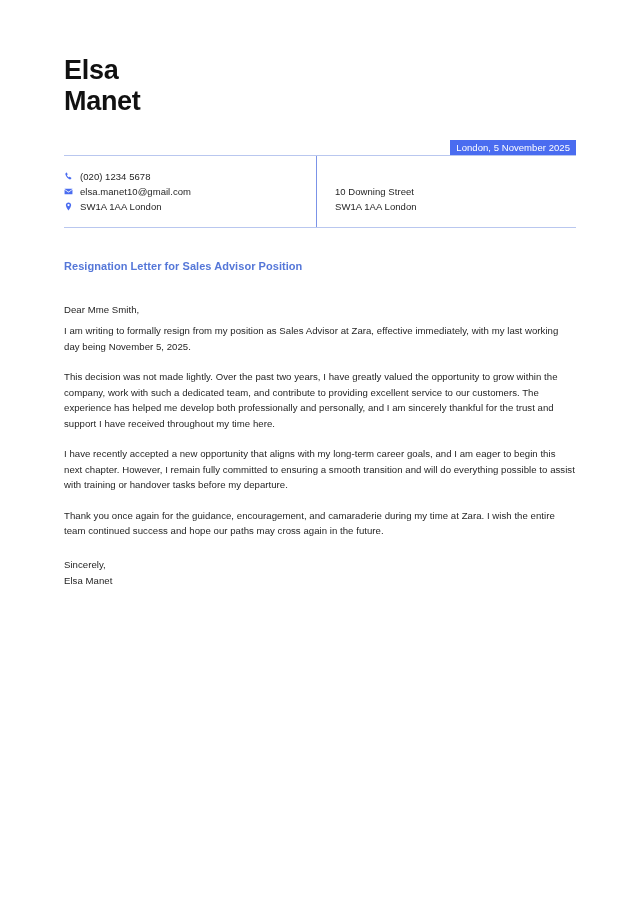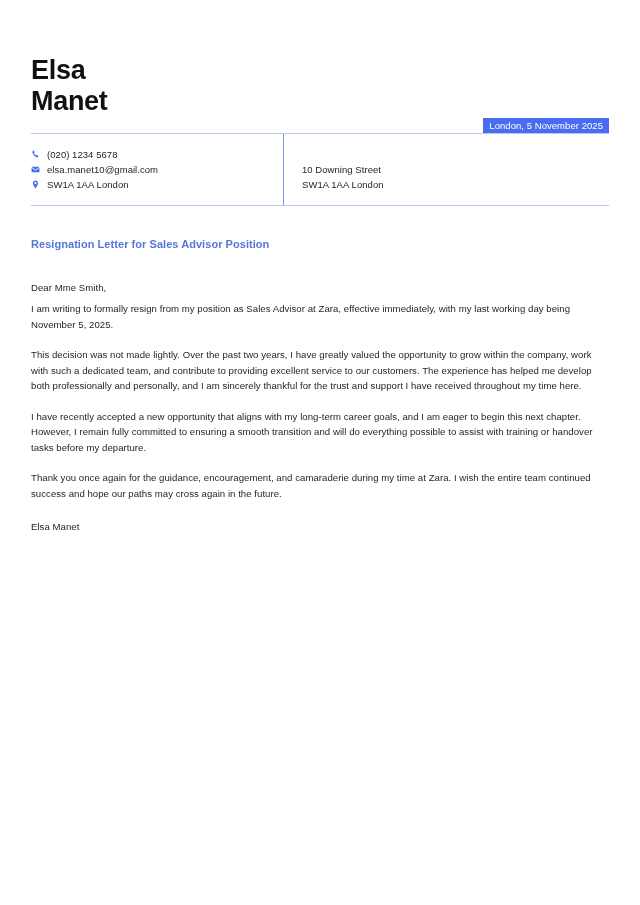--- a/index.html
+++ b/index.html
@@ -14,41 +14,42 @@
     color: #1a1a1a;
     -webkit-font-smoothing: antialiased;
   }
 
   .page {
     position: relative;
     width: 640px;
     height: 905px;
     background: #ffffff;
     box-sizing: border-box;
-    padding: 0 31px;
+    padding: 0 64px;
   }
 
   
   .letterhead {
     padding-top: 55px;
   }
   .name-block {
     font-size: 27px;
     font-weight: 700;
     line-height: 1.16;
     letter-spacing: -0.3px;
     color: #111111;
   }
   .name-first, .name-last {
     display: block;
   }
 
   
   .date-row {
     position: relative;
+    margin-top: 22px;
     height: 15px;
   }
   .date-badge {
     position: absolute;
     right: 0;
     bottom: 0;
     background: #4a6cf0;
     color: #ffffff;
     font-size: 9.5px;
     line-height: 15px;
@@ -201,17 +202,18 @@
   <div class="subject">Resignation Letter for Sales Advisor Position</div>
 
   <div class="body-copy">
     <p class="salutation">Dear Mme Smith,</p>
     <p>I am writing to formally resign from my position as Sales Advisor at Zara, effective immediately, with my last working day being November 5, 2025.</p>
     <p>This decision was not made lightly. Over the past two years, I have greatly valued the opportunity to grow within the company, work with such a dedicated team, and contribute to providing excellent service to our customers. The experience has helped me develop both professionally and personally, and I am sincerely thankful for the trust and support I have received throughout my time here.</p>
     <p>I have recently accepted a new opportunity that aligns with my long-term career goals, and I am eager to begin this next chapter. However, I remain fully committed to ensuring a smooth transition and will do everything possible to assist with training or handover tasks before my departure.</p>
     <p>Thank you once again for the guidance, encouragement, and camaraderie during my time at Zara. I wish the entire team continued success and hope our paths may cross again in the future.</p>
 
     <div class="signoff">
+      <div>Sincerely,</div>
       <div>Elsa Manet</div>
     </div>
   </div>
 
 </div>
 
 </body></html>

